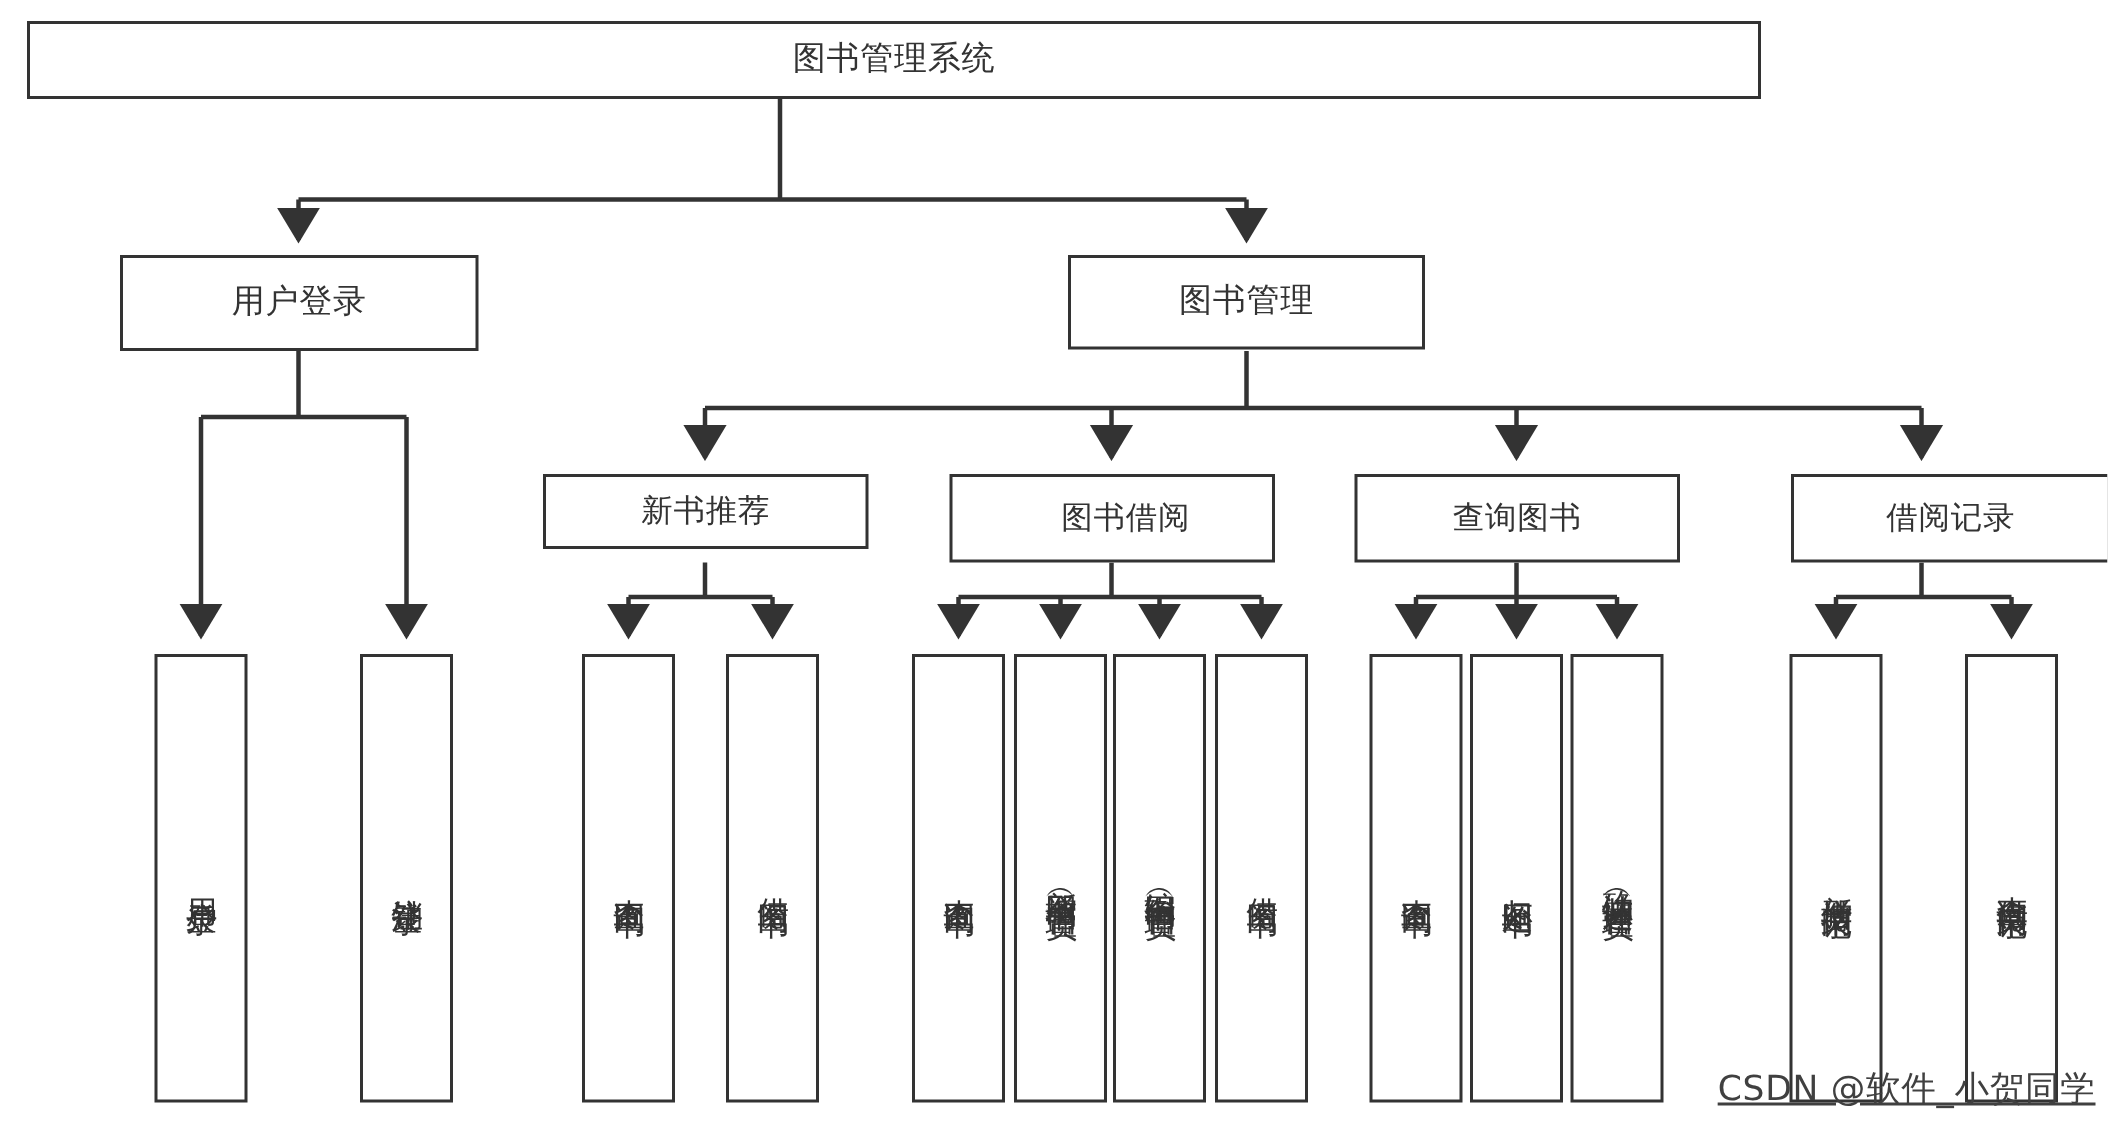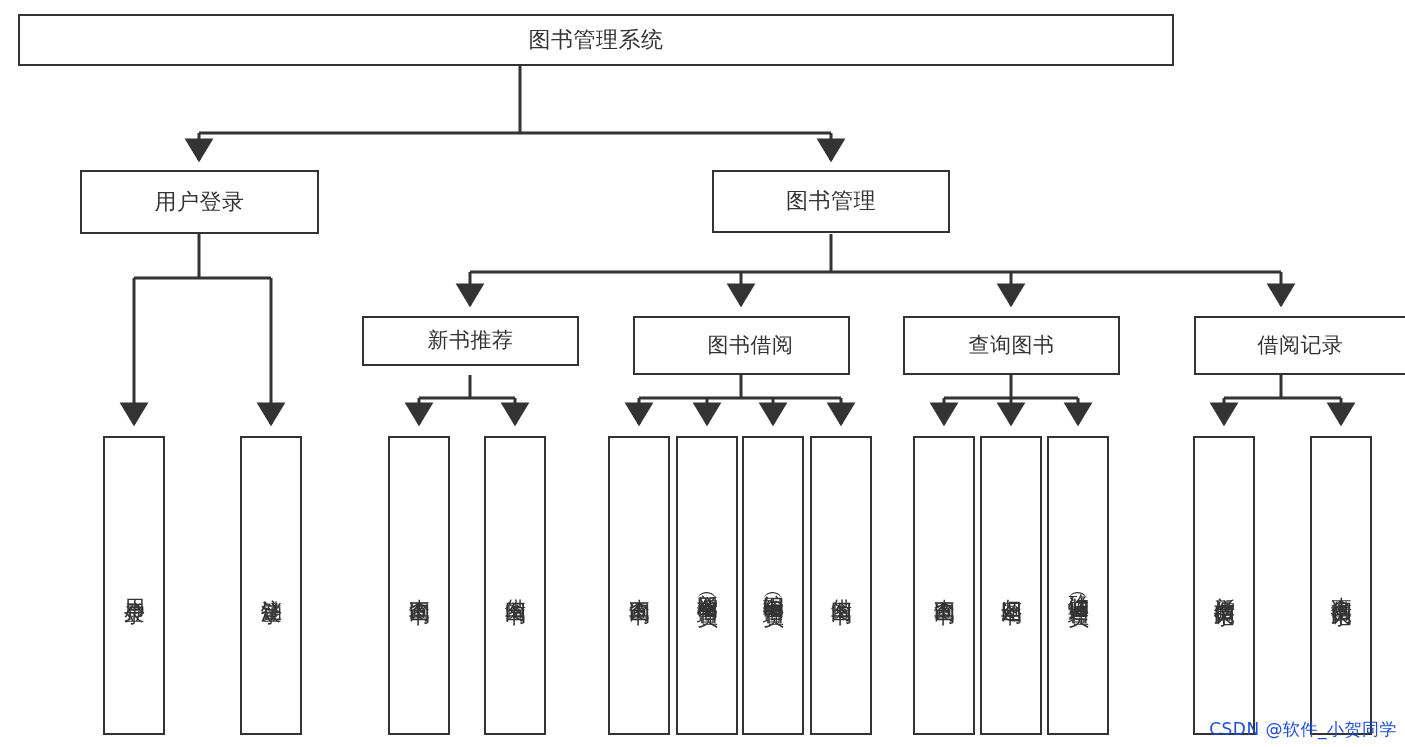--- a/index.html
+++ b/index.html
@@ -49,24 +49,25 @@
     font-size: 21px;
     white-space: nowrap;
   }
   .node-box.level-1 .node-label { font-size: 22px; }
   .node-box.level-2 .node-label { font-size: 22px; }
   .node-box.level-3 .node-label { font-size: 21px; }
   #watermark {
     position: absolute;
     right: 8px;
     bottom: 6px;
-    font-size: 17px;
-    color: #1d4ed8;
+    font-size: 23px;
+    color: #404040;
     white-space: nowrap;
     letter-spacing: 0.5px;
+    text-decoration: underline;
   }
 </style>
 </head>
 <body>
 
 <div id="diagram-root">
 
   <svg id="diagram-svg" viewBox="0 0 1405 747">
     <defs>
       <marker id="arrow" viewBox="0 0 10 12" refX="9" refY="6" markerWidth="8" markerHeight="10" orient="auto-start-reverse">

